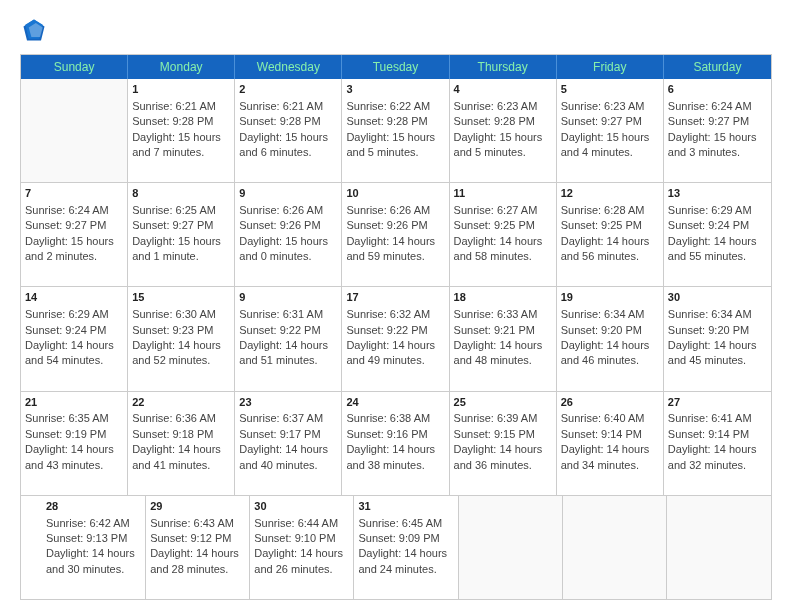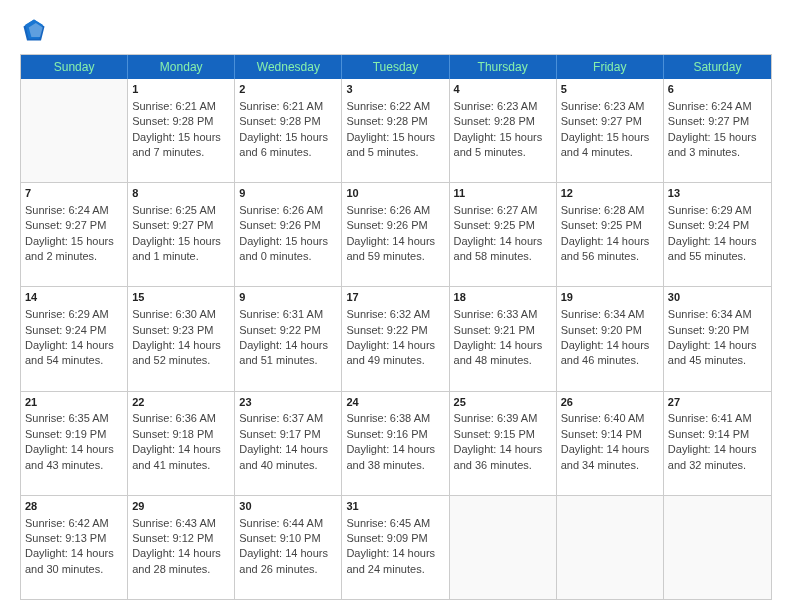--- a/index.html
+++ b/index.html
@@ -76,21 +76,21 @@
       flex: 1;
       display: flex;
       flex-direction: column;
     }
     .cal-row {
       display: grid;
       grid-template-columns: repeat(7, 1fr);
       flex: 1;
       border-bottom: 1px solid #ccc;
     }
-    .cal-row:last-child { border-bottom: none; }
+    .cal-row:last-child { border-bottom: none; margin-left: 21px; }
     .cal-cell {
       border-right: 1px solid #ccc;
       padding: 3px 4px;
       font-size: 9.5px;
       color: #333;
       line-height: 1.35;
       vertical-align: top;
       background: #fff;
     }
     .cal-cell:last-child { border-right: none; }

